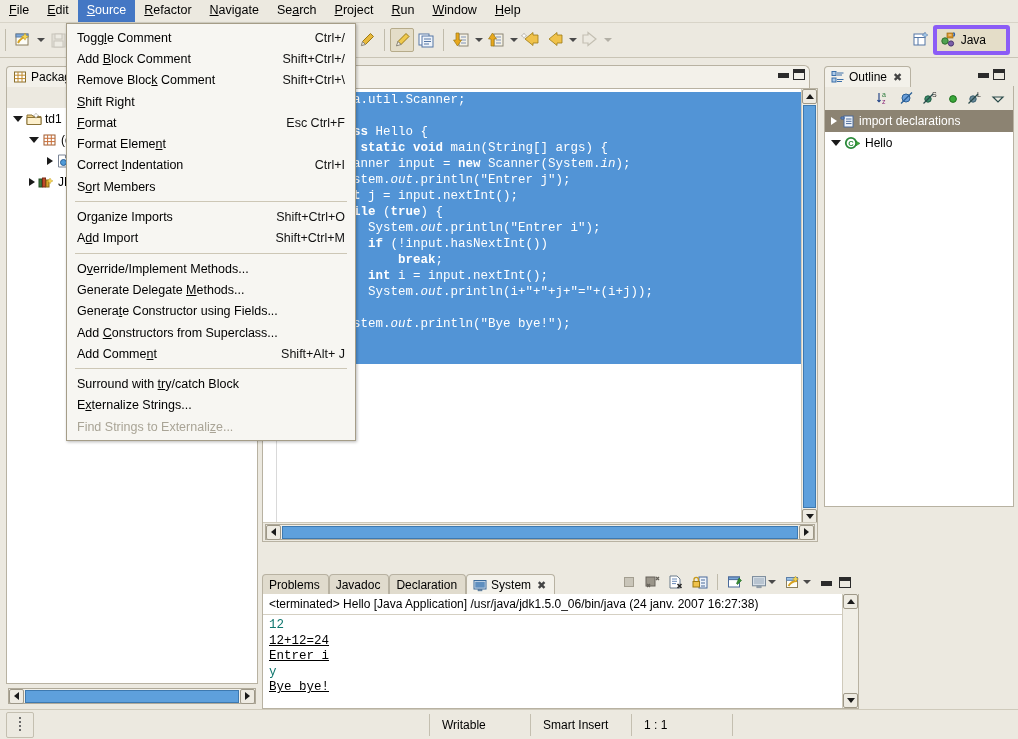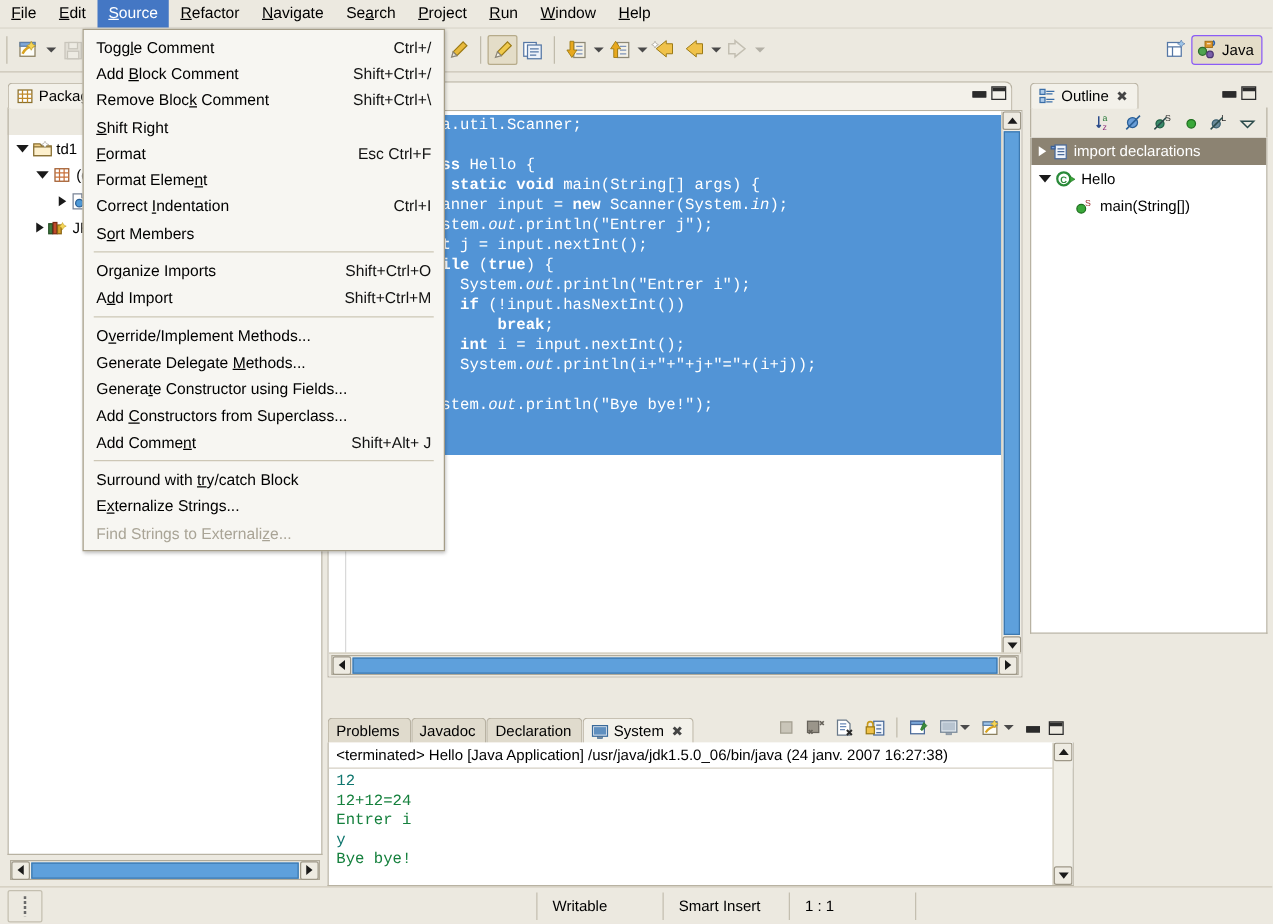--- a/index.html
+++ b/index.html
@@ -40,22 +40,22 @@
   }
   .tb-btn.pressed { background: #e4ddc8; border: 1px solid #b6ab8a; border-radius: 2px; }
   .tb-arrow { width: 11px; height: 24px; display: flex; align-items: center; justify-content: center; }
   .tb-arrow::after {
     content: ""; border-left: 4px solid transparent; border-right: 4px solid transparent;
     border-top: 4px solid #4a4a4a;
   }
   .tb-arrow.dim::after { border-top-color: #b3b0a6; }
   .perspbar { margin-left: auto; display: flex; align-items: center; padding-right: 8px; }
   .persp-btn {
-    display: flex; align-items: center; gap: 3px; padding: 2px 6px 2px 3px;
-    border: 1px solid #8b5cf6; border-radius: 3px; background: #e4ddc8;
+    display: flex; align-items: center; gap: 3px; padding: 2px 20px 2px 3px;
+    border: 4px solid #8b5cf6; border-radius: 3px; background: #e4ddc8;
     font-size: 12px; cursor: default;
   }
 
   
   .panel { position: absolute; background: #ece9e0; }
   .panel-tabrow {
     height: 24px; display: flex; align-items: flex-end; position: relative;
   }
   .tab {
     display: flex; align-items: center; gap: 4px;
@@ -143,21 +143,21 @@
   .console-head {
     font-family: "Liberation Sans", sans-serif; font-size: 12px;
     padding: 3px 6px; border-bottom: 1px solid #d5d0c3; background: #fff;
     white-space: nowrap;
   }
   .console-out {
     font-family: "Liberation Mono", "DejaVu Sans Mono", monospace;
     font-size: 12.5px; line-height: 15.5px; padding: 3px 6px; white-space: pre;
   }
   .cin { color: #0f766e; }
-  .cout { color: #15803d; }
+  .cout { color: #000000; text-decoration: underline; }
 
   
   #statusbar {
     position: absolute; left: 0; bottom: 0; width: 1018px; height: 30px;
     background: #ece9e0; border-top: 1px solid #cfcabb;
     display: flex; align-items: center; font-size: 12px;
   }
   .sb-cell { padding: 0 12px; height: 22px; display: flex; align-items: center; }
   .sb-div { width: 1px; height: 22px; background: #c4bfb0; }
   .grip {
@@ -501,27 +501,20 @@
       </div>
       <div class="tree-row" style="padding-left:6px; height:22px;">
         <span class="tri-d"></span>
         <svg width="18" height="15" viewBox="0 0 18 15">
           <circle cx="7" cy="7" r="5.2" fill="none" stroke="#2a8a3a" stroke-width="1.8"></circle>
           <text x="4.2" y="10" font-size="7.5" fill="#2a8a3a" font-family="Liberation Sans" font-weight="bold">C</text>
           <path d="M12 5 l4 2.4 -4 2.4z" fill="#3aa83a" stroke="#1f6f1f" stroke-width=".5"></path>
         </svg>
         <span>Hello</span>
       </div>
-      <div class="tree-row" style="padding-left:34px; height:22px;">
-        <svg width="18" height="15" viewBox="0 0 18 15">
-          <circle cx="6" cy="9" r="3.5" fill="#3aa83a" stroke="#1f6f1f"></circle>
-          <text x="9" y="6.5" font-size="7" fill="#9a2a2a" font-family="Liberation Sans">S</text>
-        </svg>
-        <span>main(String[])</span>
-      </div>
     </div>
   </div>
 
   <div class="panel" style="left:262px; top:570px; width:597px; height:160px;">
     <div class="panel-tabrow" style="position:relative;">
       <div class="tab">
         <span>Problems</span>
       </div>
       <div class="tab">
         <span>Javadoc</span>

